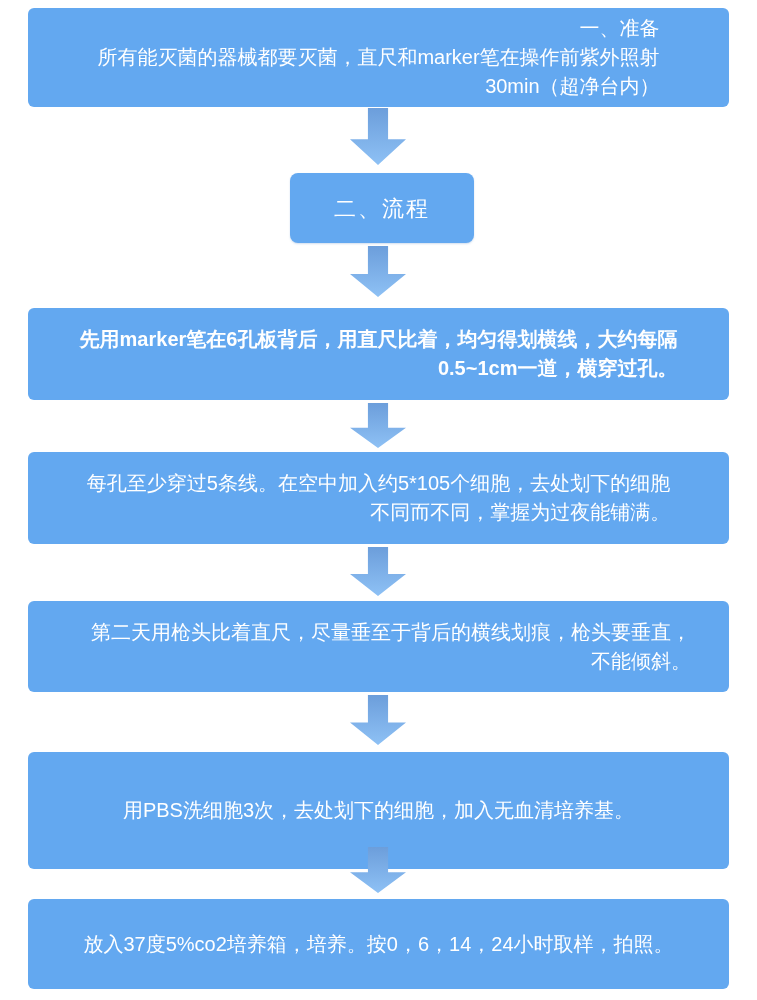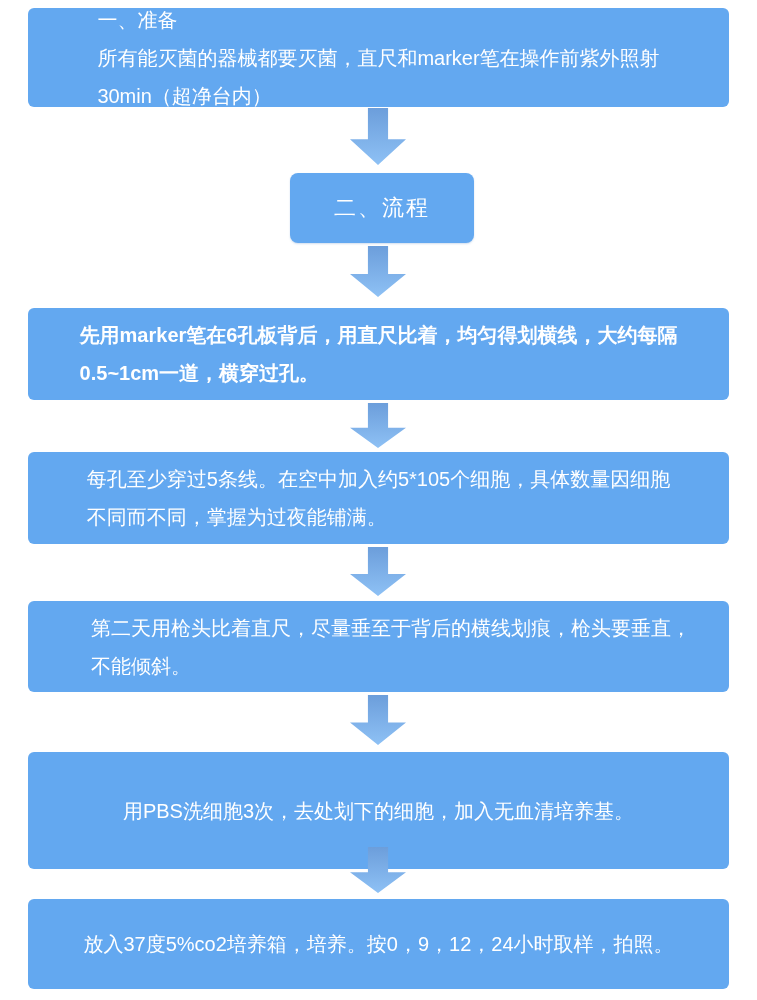--- a/index.html
+++ b/index.html
@@ -16,23 +16,23 @@
     overflow: hidden;
   }
   .flow-box {
     position: absolute;
     background: var(--box-fill, #63A8F0);
     border-radius: 6px;
     color: var(--text-color, #ffffff);
     display: flex;
     align-items: center;
     justify-content: center;
-    text-align: left;
+    text-align: right;
     font-size: 20px;
-    line-height: 38px;
+    line-height: 29px;
     white-space: pre-line;
     box-sizing: border-box;
     padding: 4px 10px;
   }
   .flow-box.small {
     border-radius: 8px;
     font-size: 22px;
     letter-spacing: 2px;
     box-shadow: 0 1px 2px rgba(120,160,210,0.35);
   }
@@ -71,29 +71,29 @@
 
   <div class="flow-box small b2">二、流程</div>
 
   <div class="arrow a2"></div>
 
   <div class="flow-box b3">先用marker笔在6孔板背后，用直尺比着，均匀得划横线，大约每隔
 0.5~1cm一道，横穿过孔。</div>
 
   <div class="arrow a3"></div>
 
-  <div class="flow-box b4">每孔至少穿过5条线。在空中加入约5*105个细胞，具体数量因细胞
+  <div class="flow-box b4">每孔至少穿过5条线。在空中加入约5*105个细胞，去处划下的细胞
 不同而不同，掌握为过夜能铺满。</div>
 
   <div class="arrow a4"></div>
 
   <div class="flow-box b5">第二天用枪头比着直尺，尽量垂至于背后的横线划痕，枪头要垂直，
 不能倾斜。</div>
 
   <div class="arrow a5"></div>
 
   <div class="flow-box b6">用PBS洗细胞3次，去处划下的细胞，加入无血清培养基。</div>
 
   <div class="arrow a6"></div>
 
-  <div class="flow-box b7">放入37度5%co2培养箱，培养。按0，9，12，24小时取样，拍照。</div>
+  <div class="flow-box b7">放入37度5%co2培养箱，培养。按0，6，14，24小时取样，拍照。</div>
 
 </div>
 
 </body></html>

